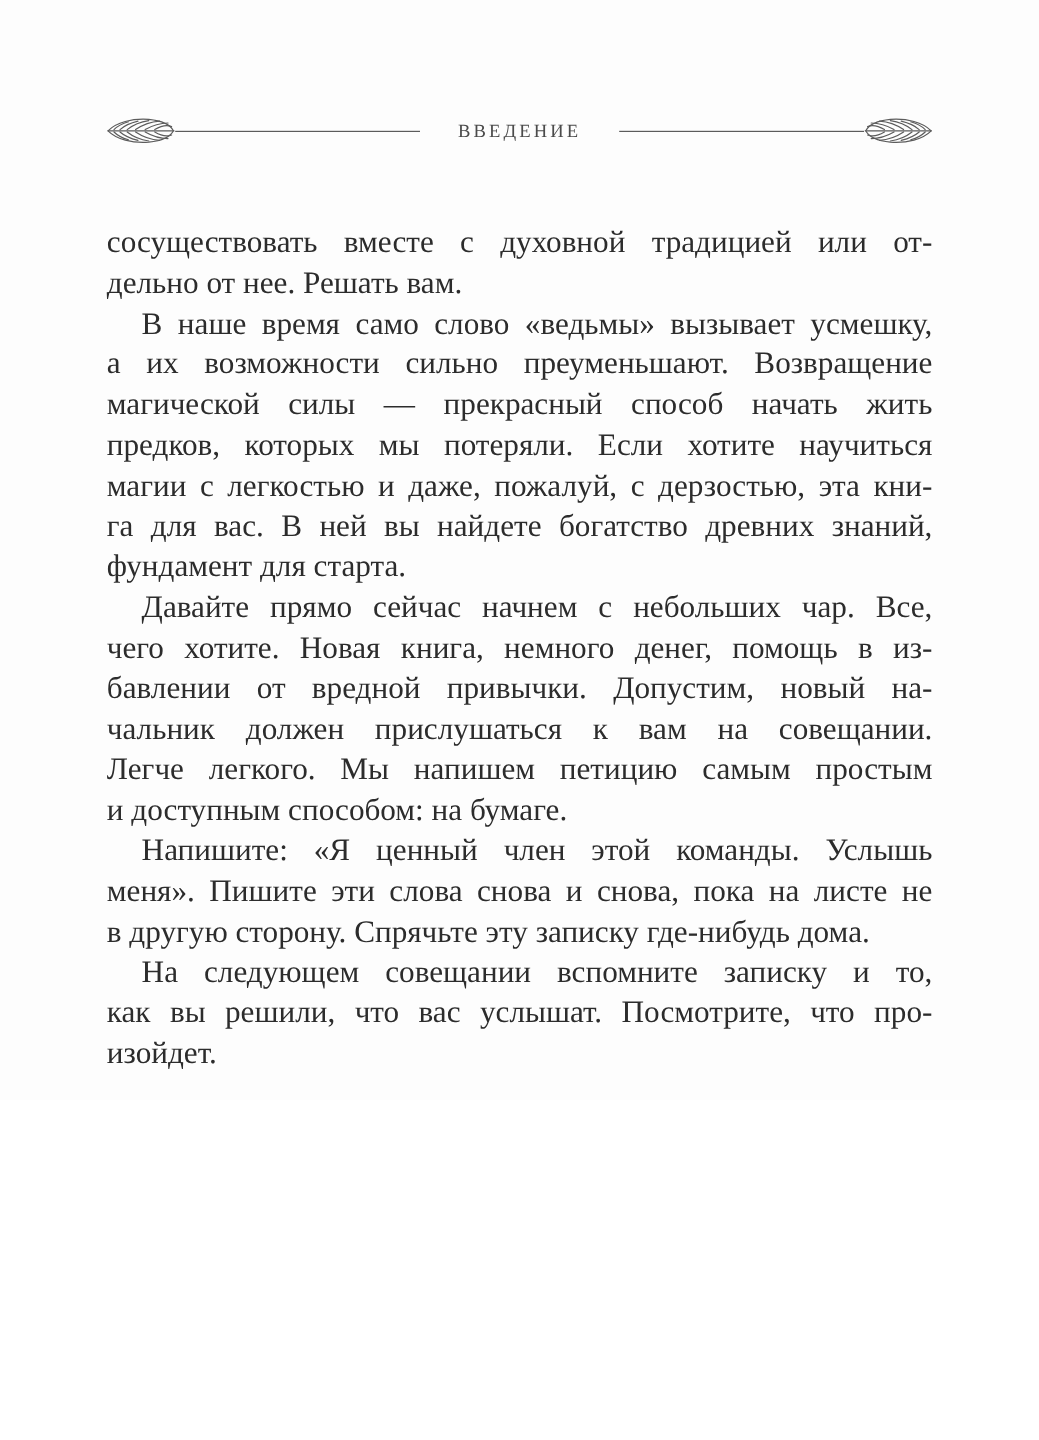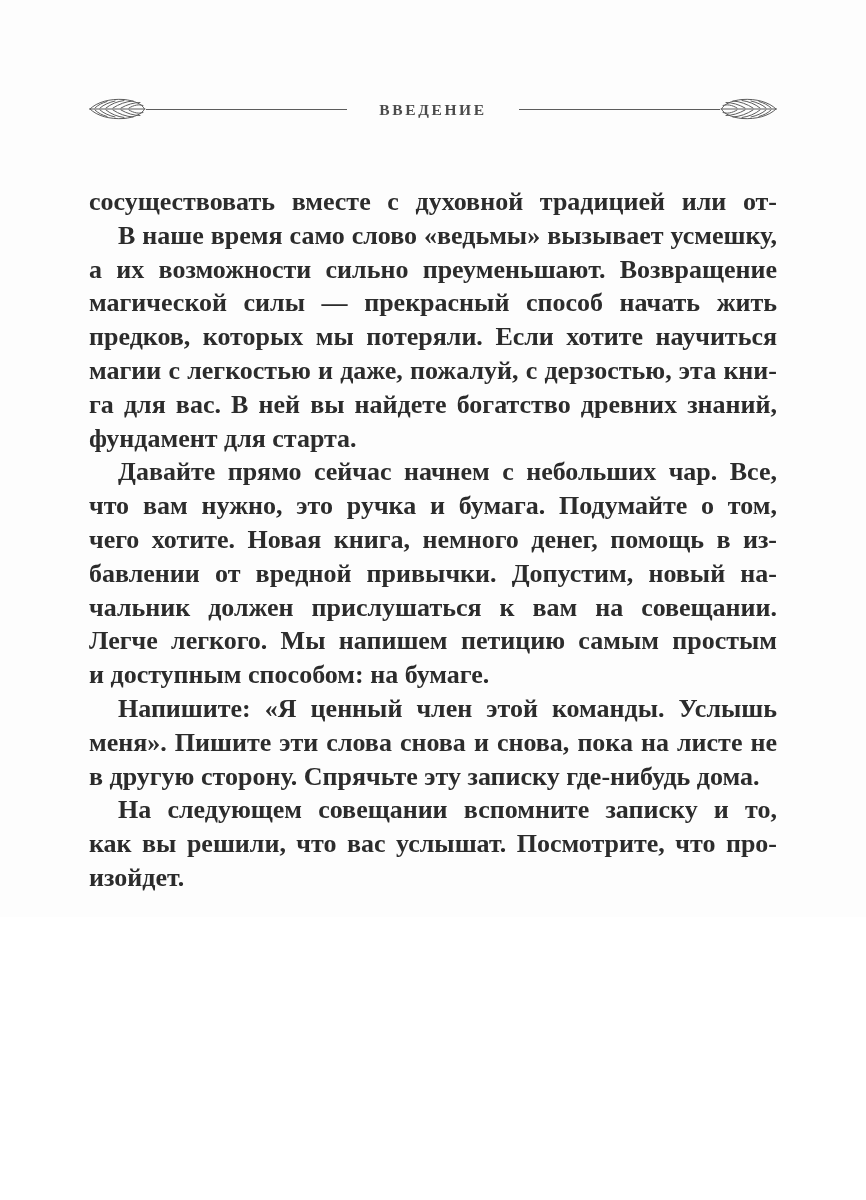--- a/index.html
+++ b/index.html
@@ -4,21 +4,20 @@
 <style>
   html, body { margin: 0; padding: 0; }
   .page {
     position: relative;
     width: 866px;
     height: 917px;
     background: var(--bg, #fdfdfd);
     font-family: "Liberation Serif", serif;
     color: var(--text, #2c2c2c);
     overflow: hidden;
-    font-weight: bold;
   }
   
   .header {
     position: absolute;
     left: 88px;
     right: 88px;
     top: 94px;
     height: 30px;
     display: flex;
     align-items: center;
@@ -108,29 +107,29 @@
       <path d="M12,14 C16,17.5 21,19.5 27,21"></path>
       <path d="M18,14 C23,18 29,20.5 36,21.5"></path>
       <path d="M25,14 C31,18 38,20.5 45,21"></path>
       <path d="M33,14 C39,17.5 46,19.5 52,19.5"></path>
       <path d="M41,14 C46,17 51,18 55,16.5"></path>
     </svg>
   </div>
 
   <div class="body-text">
       <div class="line">сосуществовать вместе с духовной традицией или от-</div>
+      <div class="line para-end">дельно от нее. Решать вам.</div>
       <div class="line indent">В наше время само слово «ведьмы» вызывает усмешку,</div>
       <div class="line">а их возможности сильно преуменьшают. Возвращение</div>
       <div class="line">магической силы — прекрасный способ начать жить</div>
       <div class="line">предков, которых мы потеряли. Если хотите научиться</div>
       <div class="line">магии с легкостью и даже, пожалуй, с дерзостью, эта кни-</div>
       <div class="line">га для вас. В ней вы найдете богатство древних знаний,</div>
       <div class="line para-end">фундамент для старта.</div>
       <div class="line indent">Давайте прямо сейчас начнем с небольших чар. Все,</div>
-      <div class="line">что вам нужно, это ручка и бумага. Подумайте о том,</div>
       <div class="line">чего хотите. Новая книга, немного денег, помощь в из-</div>
       <div class="line">бавлении от вредной привычки. Допустим, новый на-</div>
       <div class="line">чальник должен прислушаться к вам на совещании.</div>
       <div class="line">Легче легкого. Мы напишем петицию самым простым</div>
       <div class="line para-end">и доступным способом: на бумаге.</div>
       <div class="line indent">Напишите: «Я ценный член этой команды. Услышь</div>
       <div class="line">меня». Пишите эти слова снова и снова, пока на листе не</div>
       <div class="line para-end">в другую сторону. Спрячьте эту записку где-нибудь дома.</div>
       <div class="line indent">На следующем совещании вспомните записку и то,</div>
       <div class="line">как вы решили, что вас услышат. Посмотрите, что про-</div>

